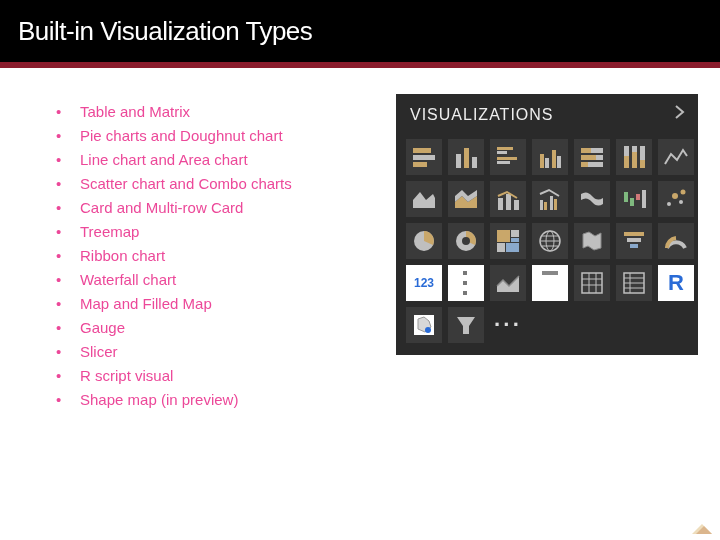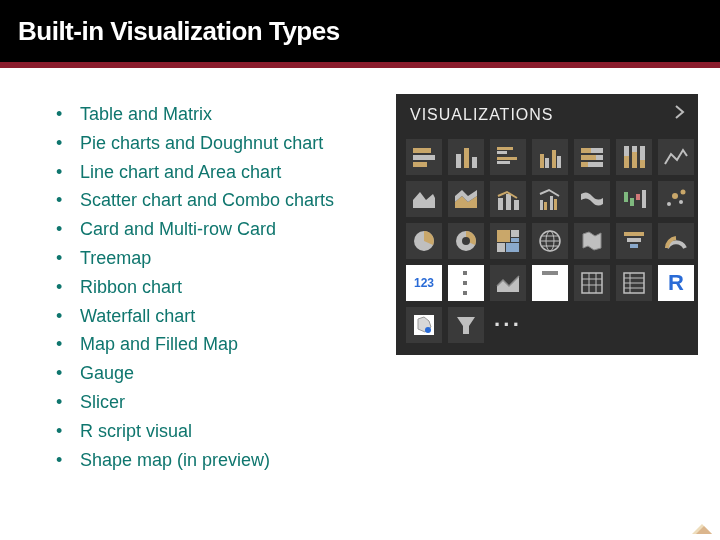--- a/index.html
+++ b/index.html
@@ -14,43 +14,43 @@
   .title-bar {
     background: #000;
     height: 62px;
     display: flex;
     align-items: center;
     padding-left: 18px;
   }
   .title {
     color: #fff;
     font-size: 26px;
-    font-weight: bold;
+    font-weight: normal;
     letter-spacing: -0.5px;
   }
   .accent {
     height: 6px;
     background: #8a1c2c;
   }
   .content {
     position: relative;
     padding: 28px 0 0 0;
     height: 472px;
     background: #fff;
   }
   .bullets {
     position: absolute;
     left: 56px;
     top: 32px;
     width: 320px;
   }
   .bullets li {
     list-style: none;
-    font-size: 18px;
-    color: #0f766e;
+    font-size: 15px;
+    color: #ec4899;
     line-height: 1.6;
     display: flex;
     align-items: center;
   }
   .bullets li::before {
     content: "•";
     width: 24px;
     flex-shrink: 0;
   }
   .viz-panel {

